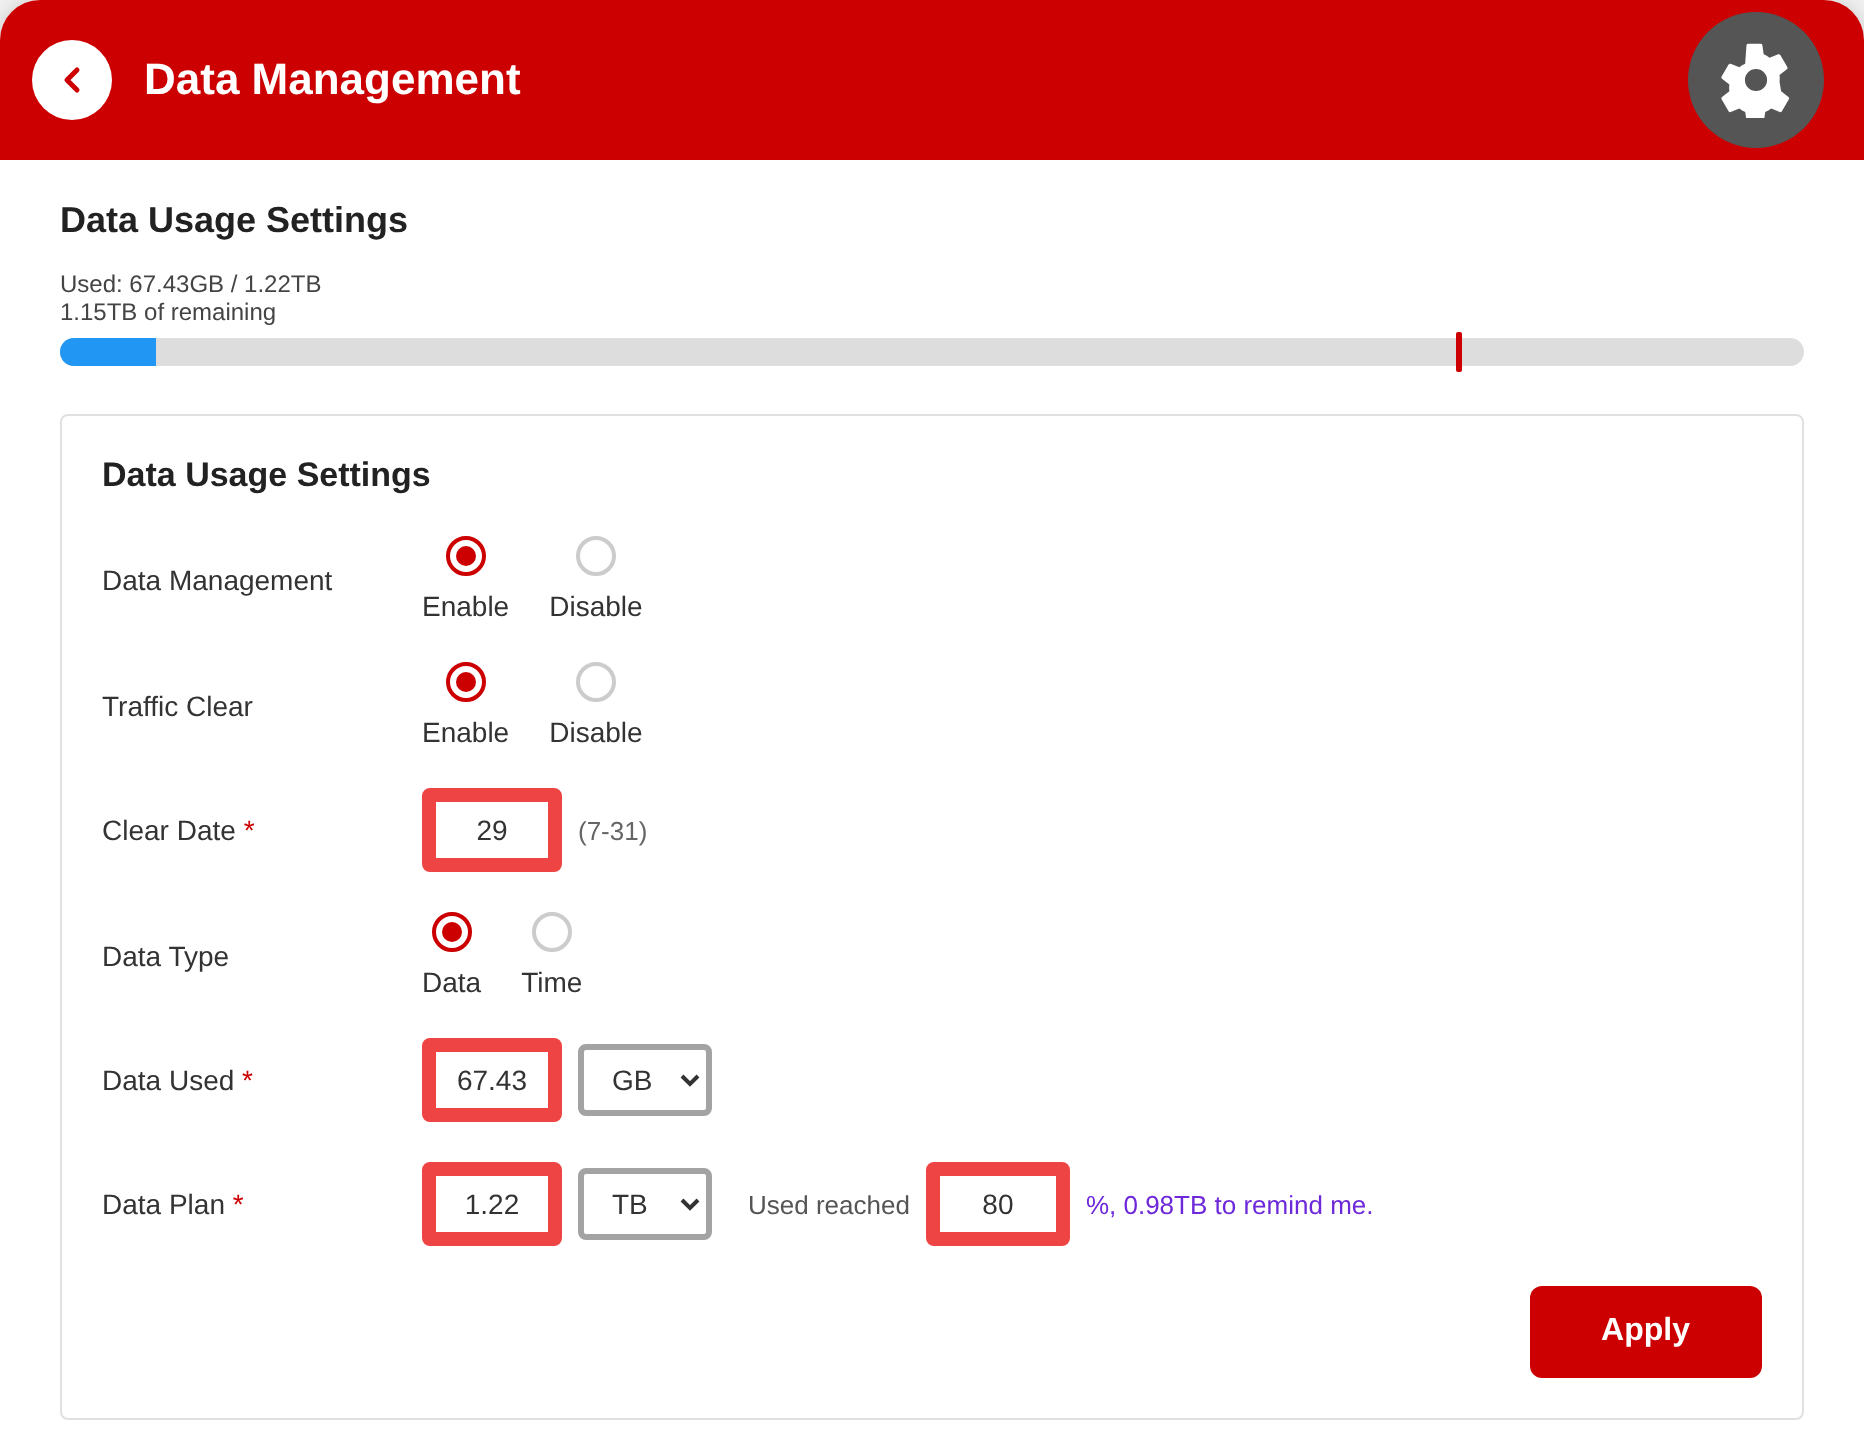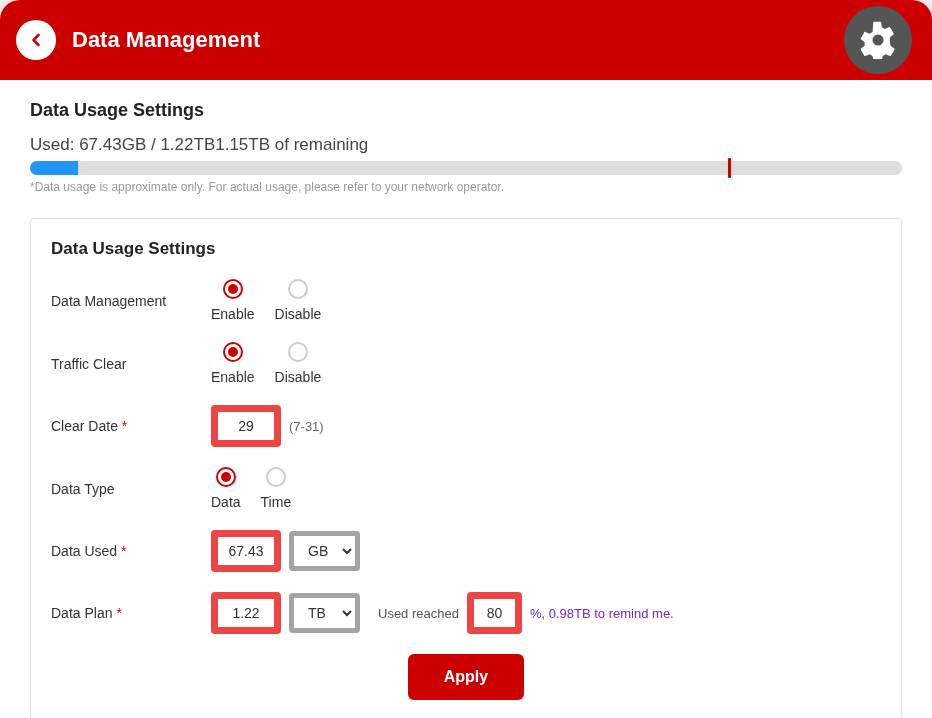--- a/index.html
+++ b/index.html
@@ -84,24 +84,25 @@
       font-weight: bold;
       color: #222;
       margin-bottom: 14px;
     }
     
     .data-bar-section {
       margin-bottom: 24px;
     }
     .data-bar-labels {
       display: flex;
-      justify-content: flex-start;
-      font-size: 17px;
+      justify-content: center;
+      font-size: 12px;
       color: #444;
       margin-bottom: 6px;
+      flex-direction: column;
     }
     .data-bar-track {
       width: 100%;
       height: 14px;
       background: #ddd;
       border-radius: 7px;
       position: relative;
       overflow: visible;
     }
     .data-bar-fill {
@@ -192,21 +193,21 @@
       outline: none;
       width: 70px;
       text-align: center;
     }
     .range-hint {
       font-size: 13px;
       color: #666;
       margin-left: 8px;
     }
     .select-input {
-      border: 5px solid #a3a3a3;
+      border: 3px solid #a3a3a3;
       border-radius: 4px;
       padding: 6px 10px;
       font-size: 14px;
       color: #333;
       outline: none;
       background: #fff;
       cursor: pointer;
     }
     .data-plan-row {
       display: flex;
@@ -218,21 +219,21 @@
       color: #555;
       margin-left: 10px;
     }
     .remind-text {
       font-size: 13px;
       color: #6d28d9;
     }
     
     .apply-row {
       display: flex;
-      justify-content: center;
+      justify-content: flex-end;
       margin-top: 20px;
     }
     .apply-btn {
       background: #cc0000;
       color: #fff;
       border: none;
       border-radius: 6px;
       padding: 14px 36px;
       font-size: 16px;
       font-weight: bold;
@@ -287,21 +288,20 @@
     <div class="data-bar-section">
       <div class="section-title">Data Usage Settings</div>
       <div class="data-bar-labels">
         <span>Used: 67.43GB / 1.22TB</span>
         <span>1.15TB of remaining</span>
       </div>
       <div class="data-bar-track">
         <div class="data-bar-fill"></div>
         <div class="data-bar-marker"></div>
       </div>
-      <div class="data-bar-note">*Data usage is approximate only. For actual usage, please refer to your network operator.</div>
     </div>
 
     <div class="settings-section">
       <div class="settings-title">Data Usage Settings</div>
 
       <div class="setting-row">
         <div class="setting-label">Data Management</div>
         <div class="radio-group">
           <label class="radio-option">
             <div class="radio-outer selected">
@@ -380,21 +380,21 @@
           <span class="required"> *</span>
         </div>
         <div class="data-plan-row">
           <input type="text" class="text-input" value="1.22" style="">
           <select class="select-input">
             <option>TB</option>
             <option>GB</option>
             <option>MB</option>
           </select>
           <span class="when-reached-text">Used reached</span>
-          <input type="text" class="text-input" value="80" style="width: 55px;">
+          <input type="text" class="text-input" value="80" style="width: 72px;">
           <span class="remind-text">%, 0.98TB to remind me.</span>
         </div>
       </div>
 
       <div class="apply-row">
         <button class="apply-btn">Apply</button>
       </div>
     </div>
   </div>
 

